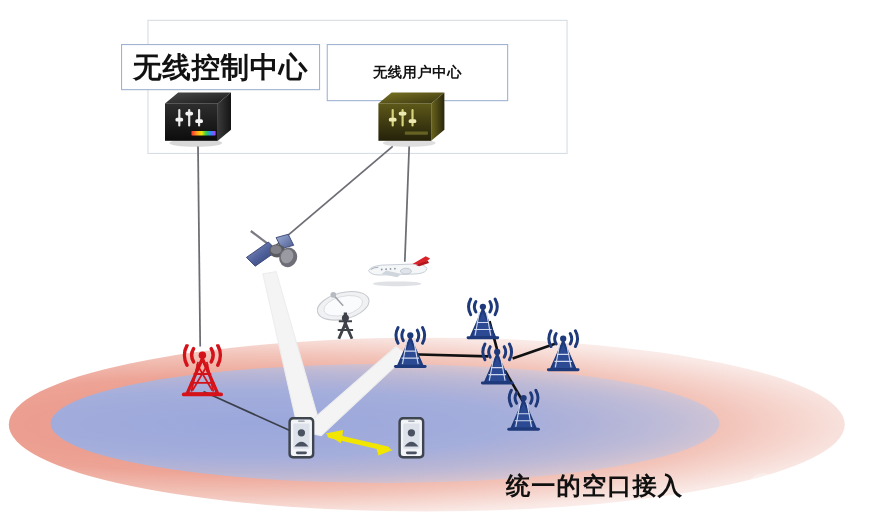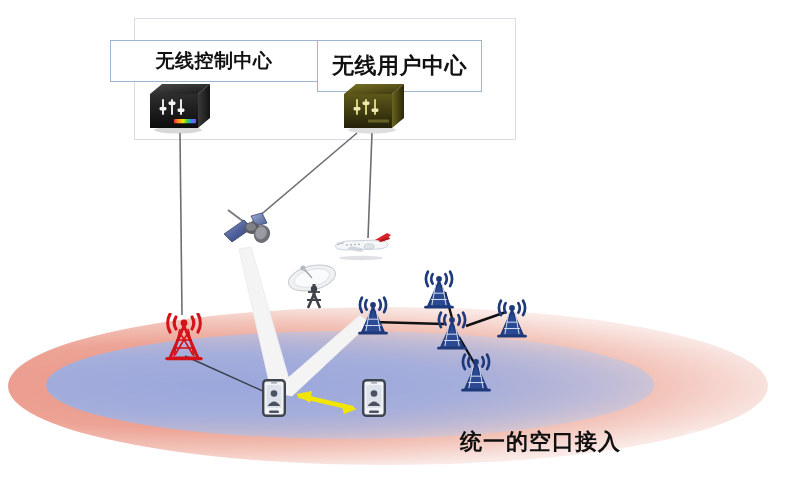--- a/index.html
+++ b/index.html
@@ -37,28 +37,27 @@
     background: #ffffff;
     display: flex;
     align-items: center;
     justify-content: center;
     font-weight: bold;
     color: #111111;
     letter-spacing: 0.5px;
   }
   #label-control {
     left: 110px; top: 40px;
-    width: 208px; height: 42px;
-    font-size: 19px;
+    width: 181px; height: 42px;
+    font-size: 26px;
   }
   #label-user {
     left: 297px; top: 40px;
     width: 165px; height: 52px;
-    font-size: 22px;
-    margin-left: 20px;
+    font-size: 13px;
   }
 
   
   .server {
     position: absolute;
     width: 64px; height: 52px;
   }
 
   
   #wires {

